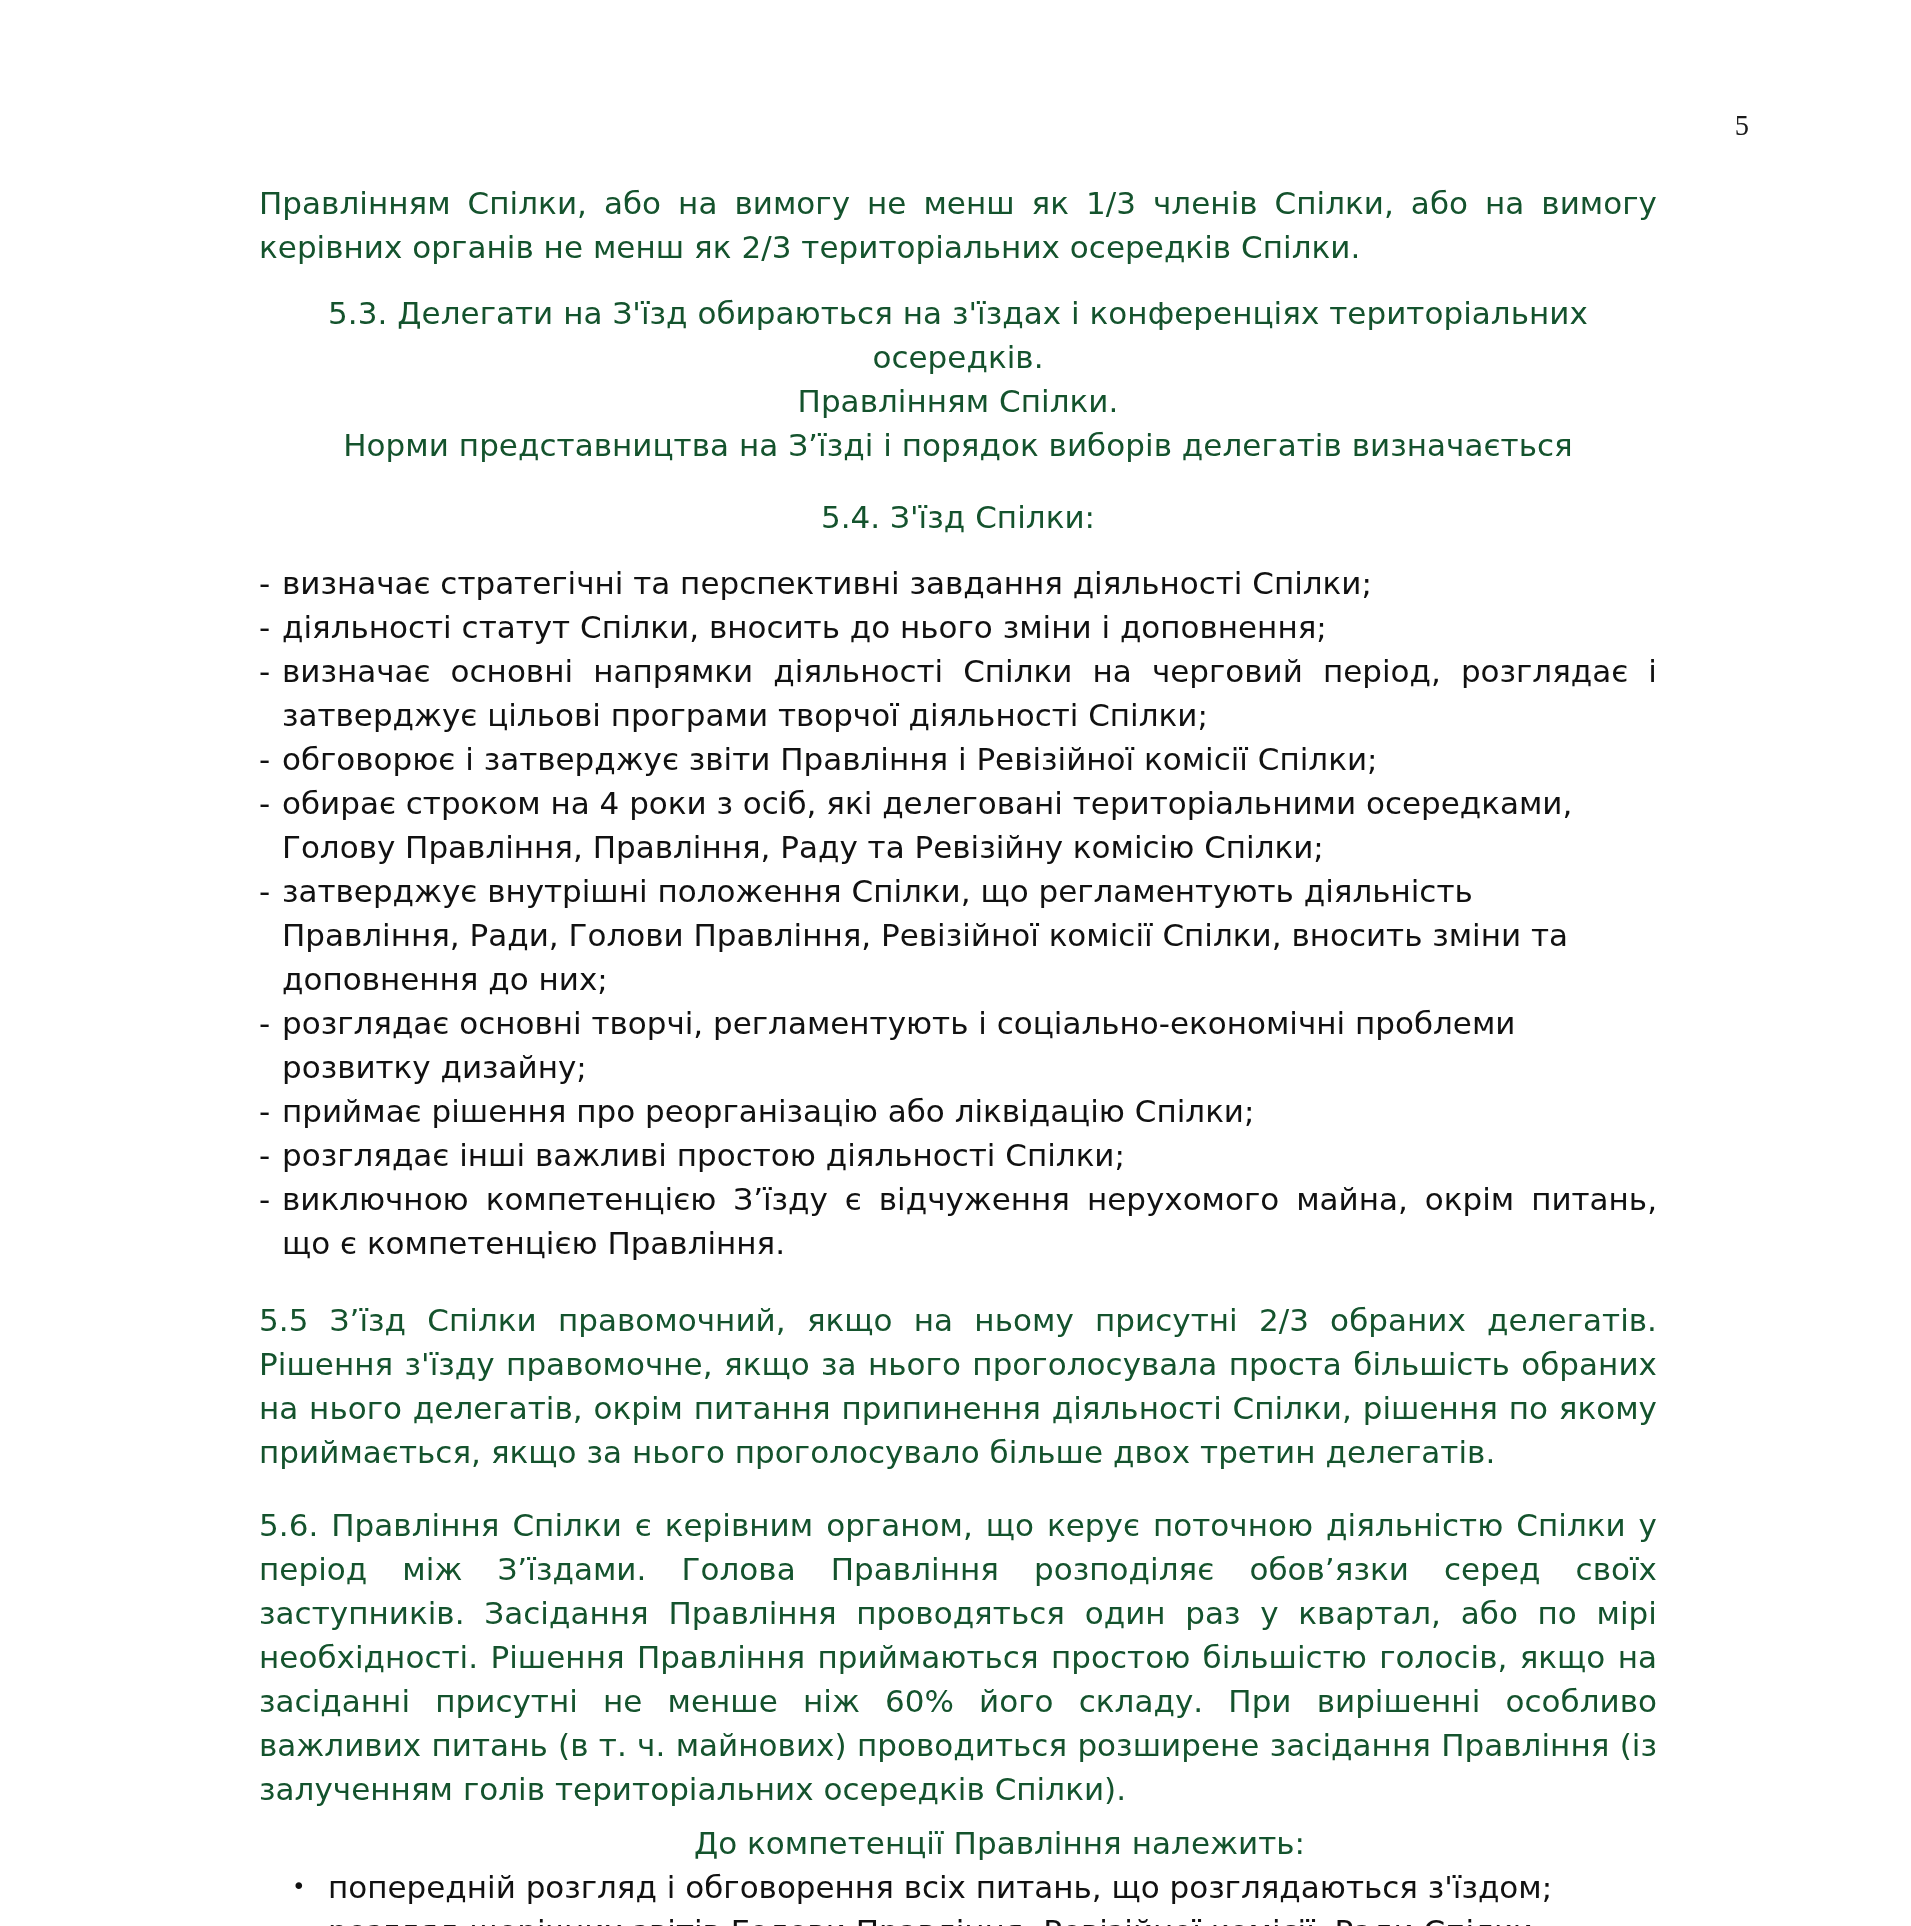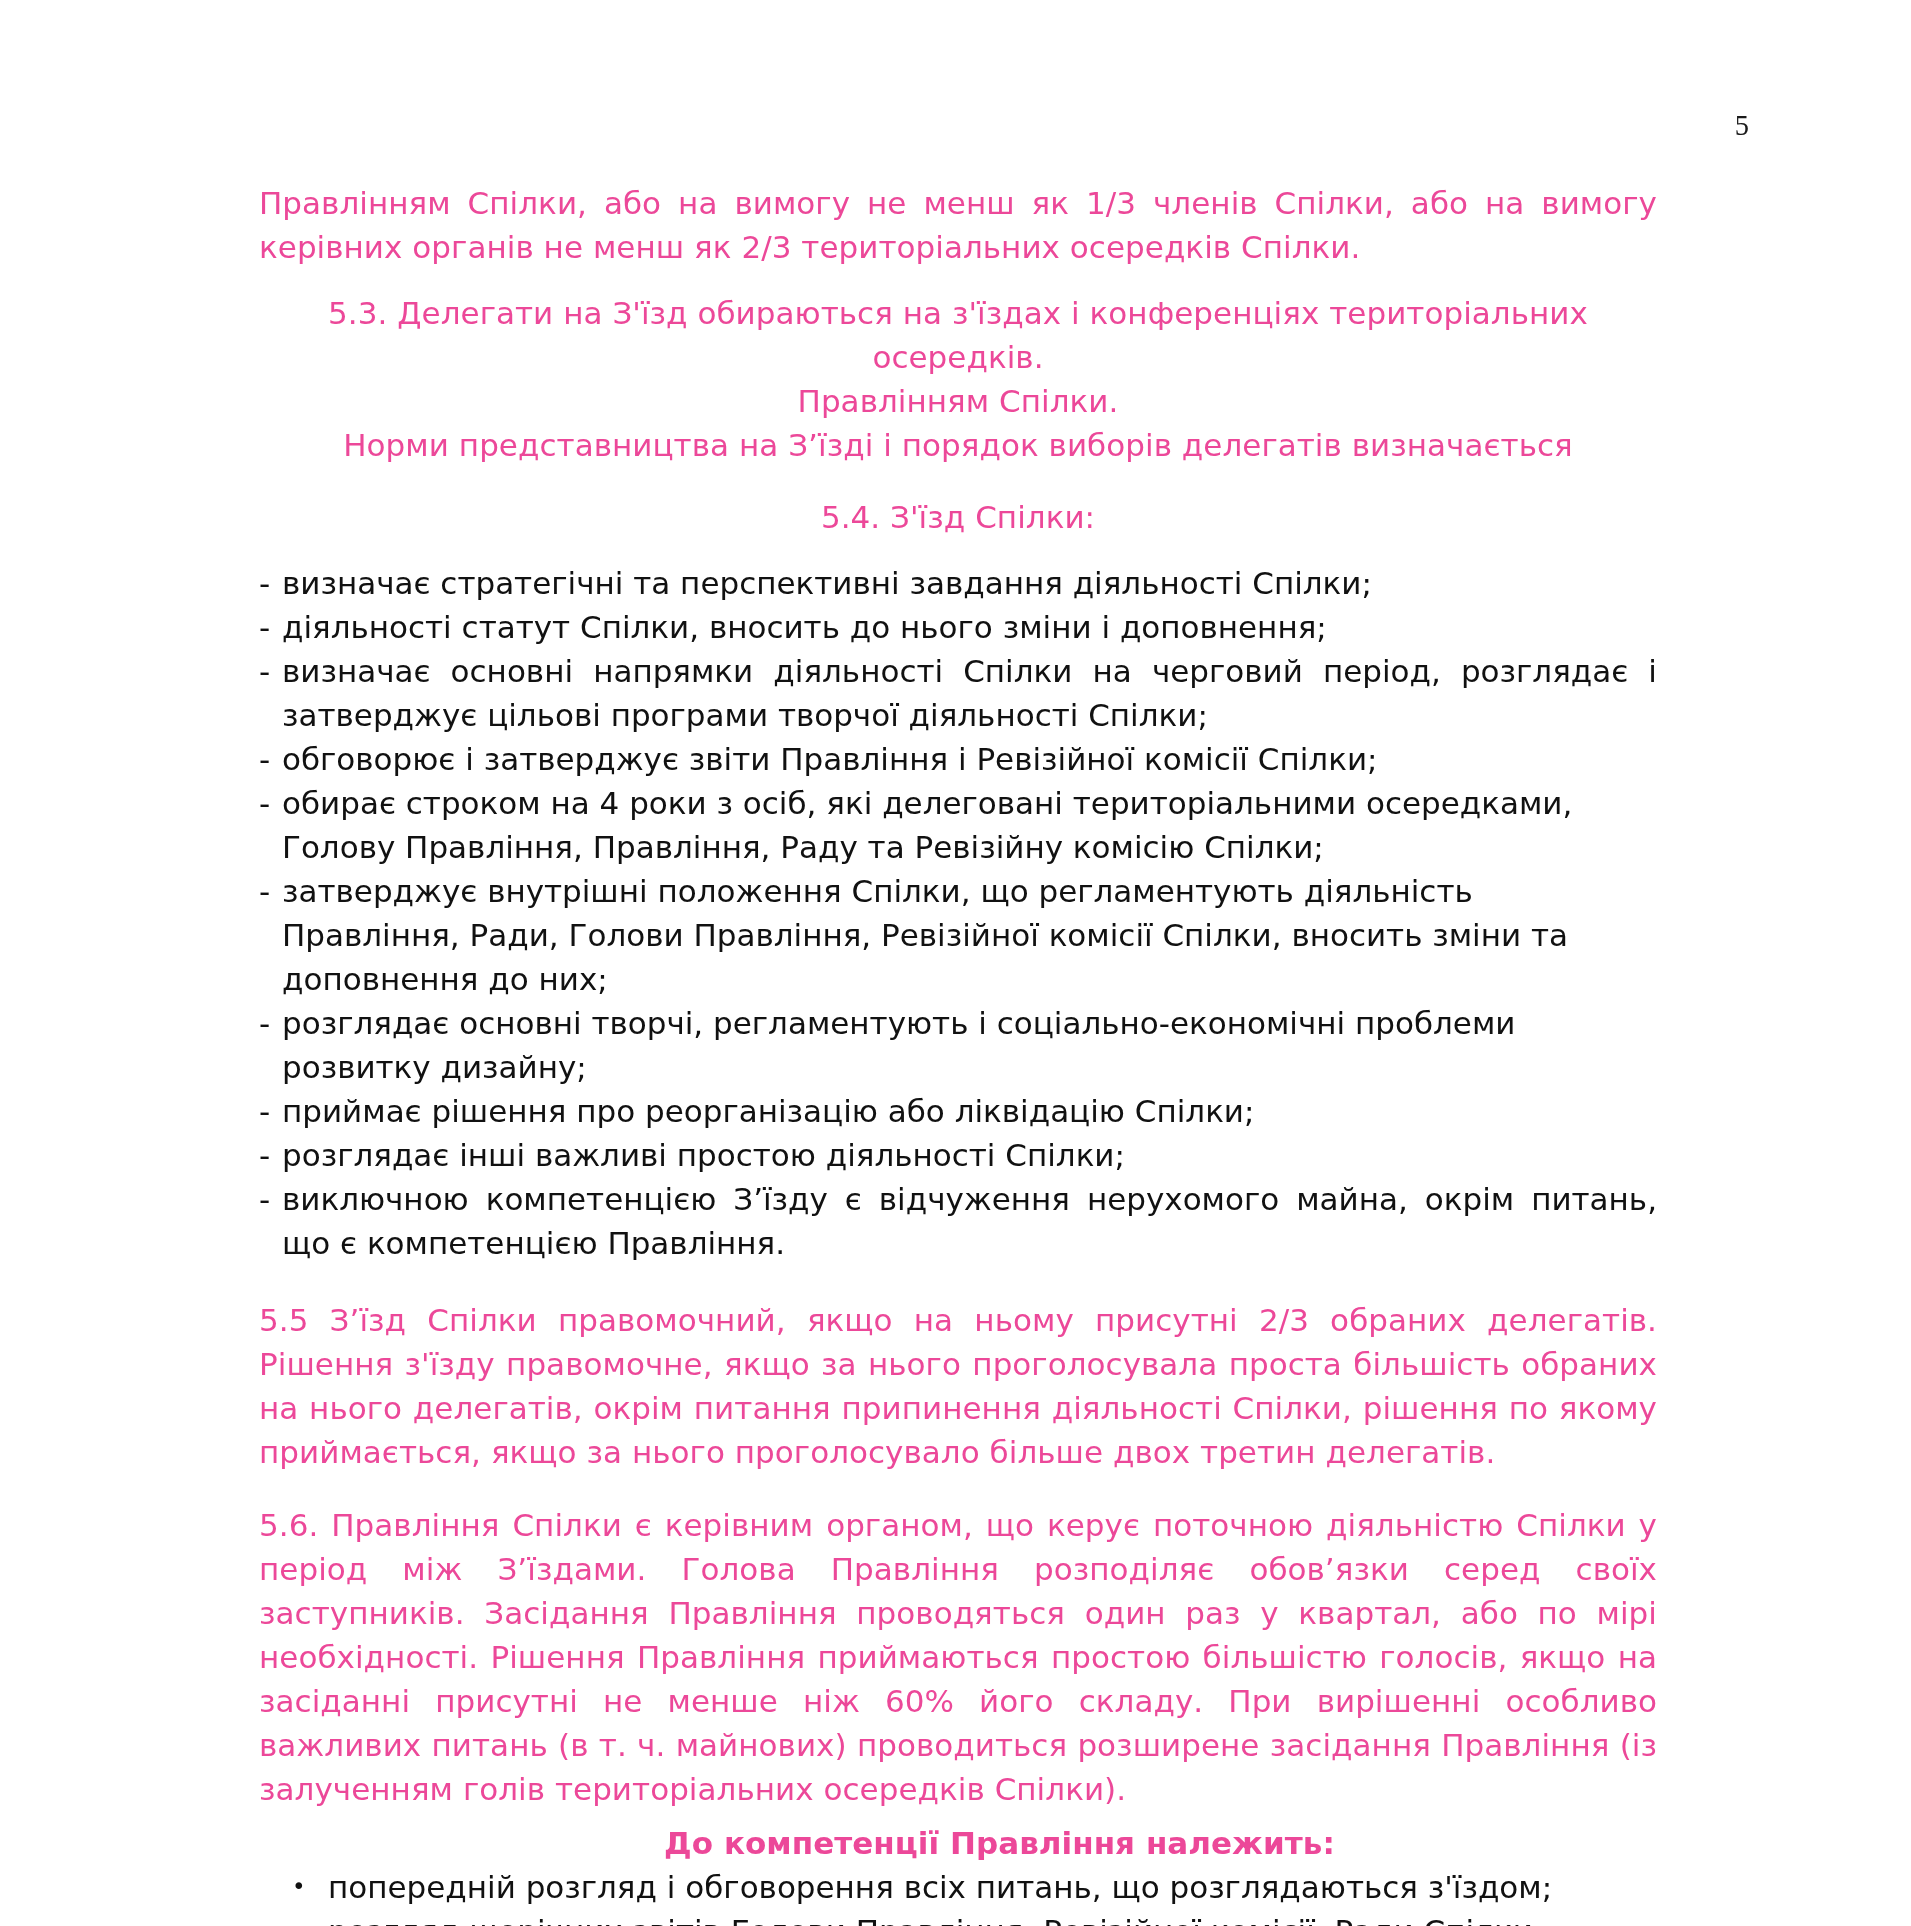--- a/index.html
+++ b/index.html
@@ -33,21 +33,21 @@
   .content {
     position: absolute;
     left: 259px;
     top: 181px;
     width: 1398px;
   }
   p, .li-text {
     margin: 0;
     font-size: 31px;
     line-height: 1.42;
-    color: #ec4899;
+    color: #14532d;
     letter-spacing: 0.04px;
   }
   p.justify { text-align: justify; text-justify: inter-word; }
   p.left { text-align: center; }
 
   .gap-sm { height: 10px; }
   .gap-md { height: 21.6px; }
   .gap-lg { height: 28.5px; }
   .gap-xl { height: 33px; }
 
@@ -93,21 +93,20 @@
   }
   ul.bullet-list > li .bullet {
     position: absolute;
     left: 33px;
     top: 0;
     font-size: 23px;
     line-height: 1.9;
   }
   .indent-intro {
     text-indent: 83px;
-    font-weight: bold;
   }
 </style>
 </head>
 <body>
 
 <div class="page">
 
   <div class="page-number">5</div>
 
   <div class="content">

